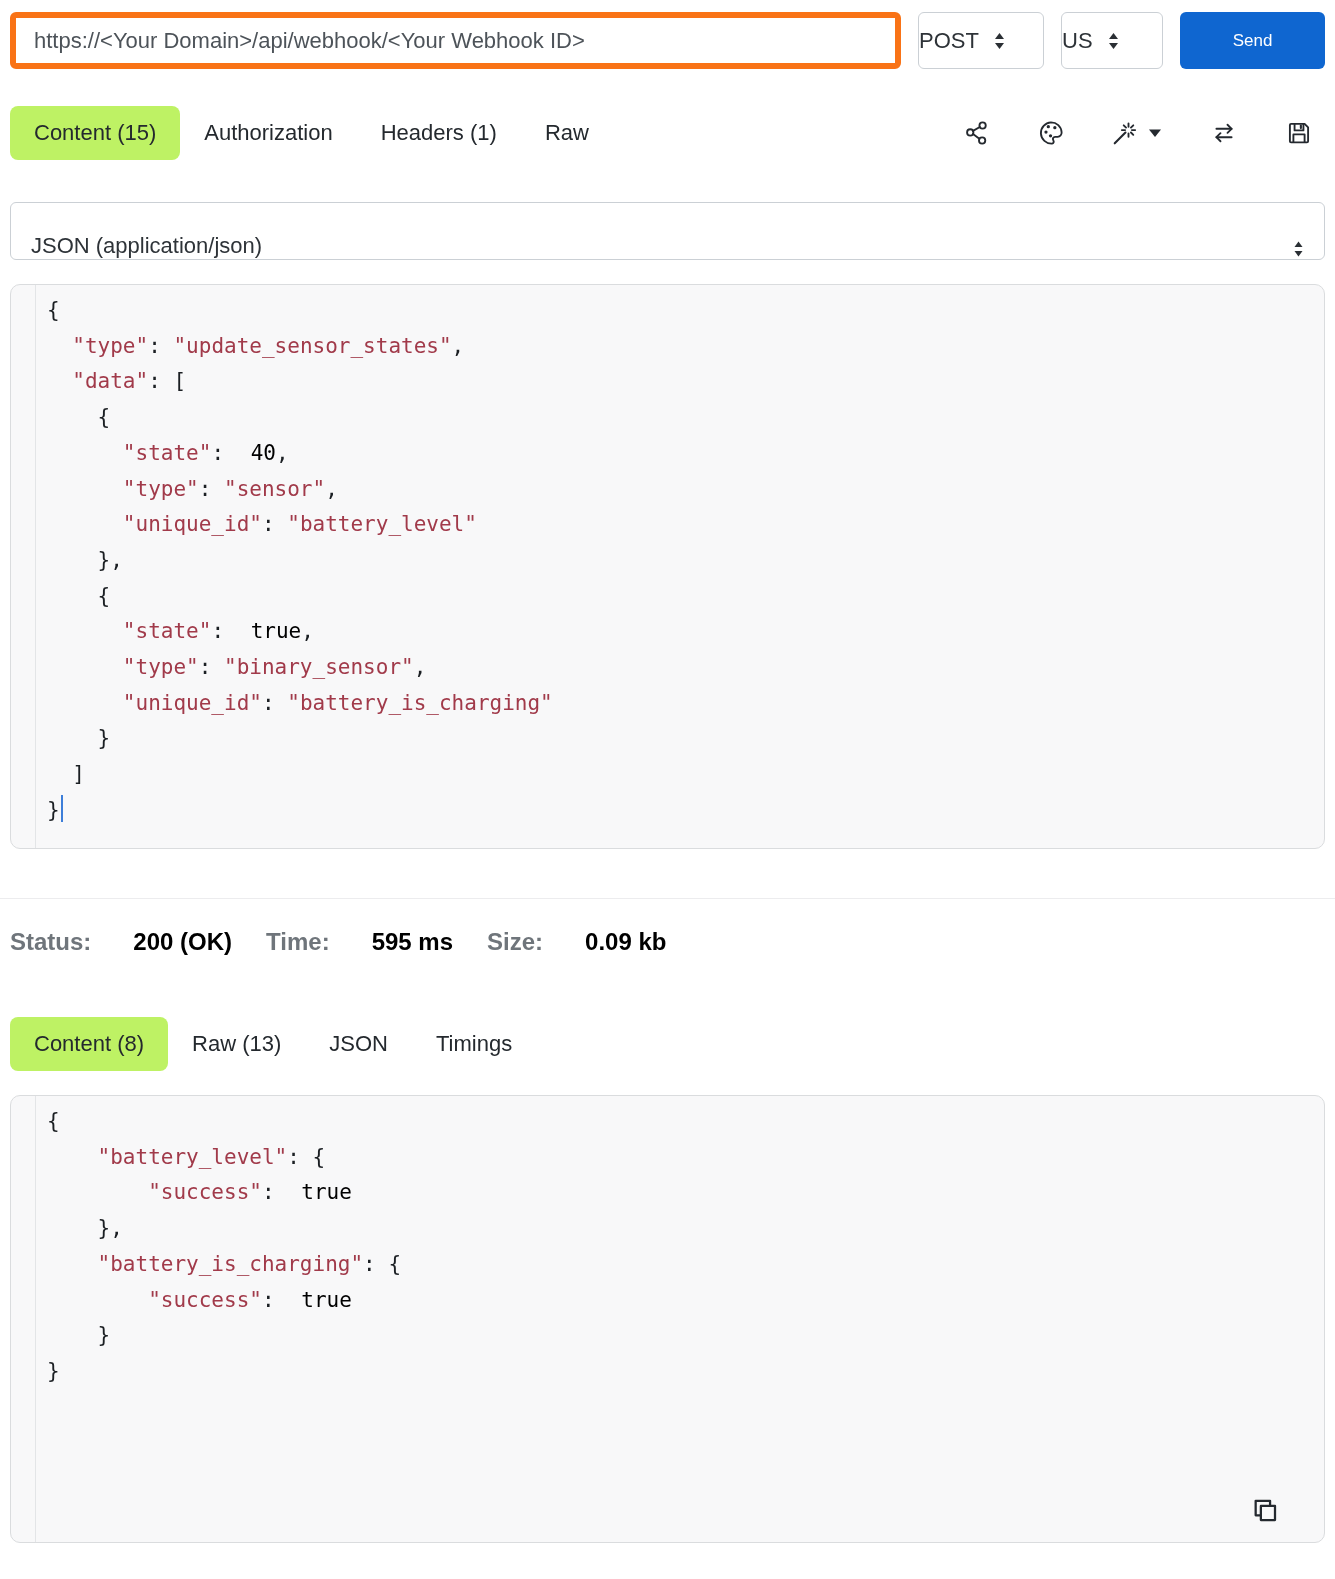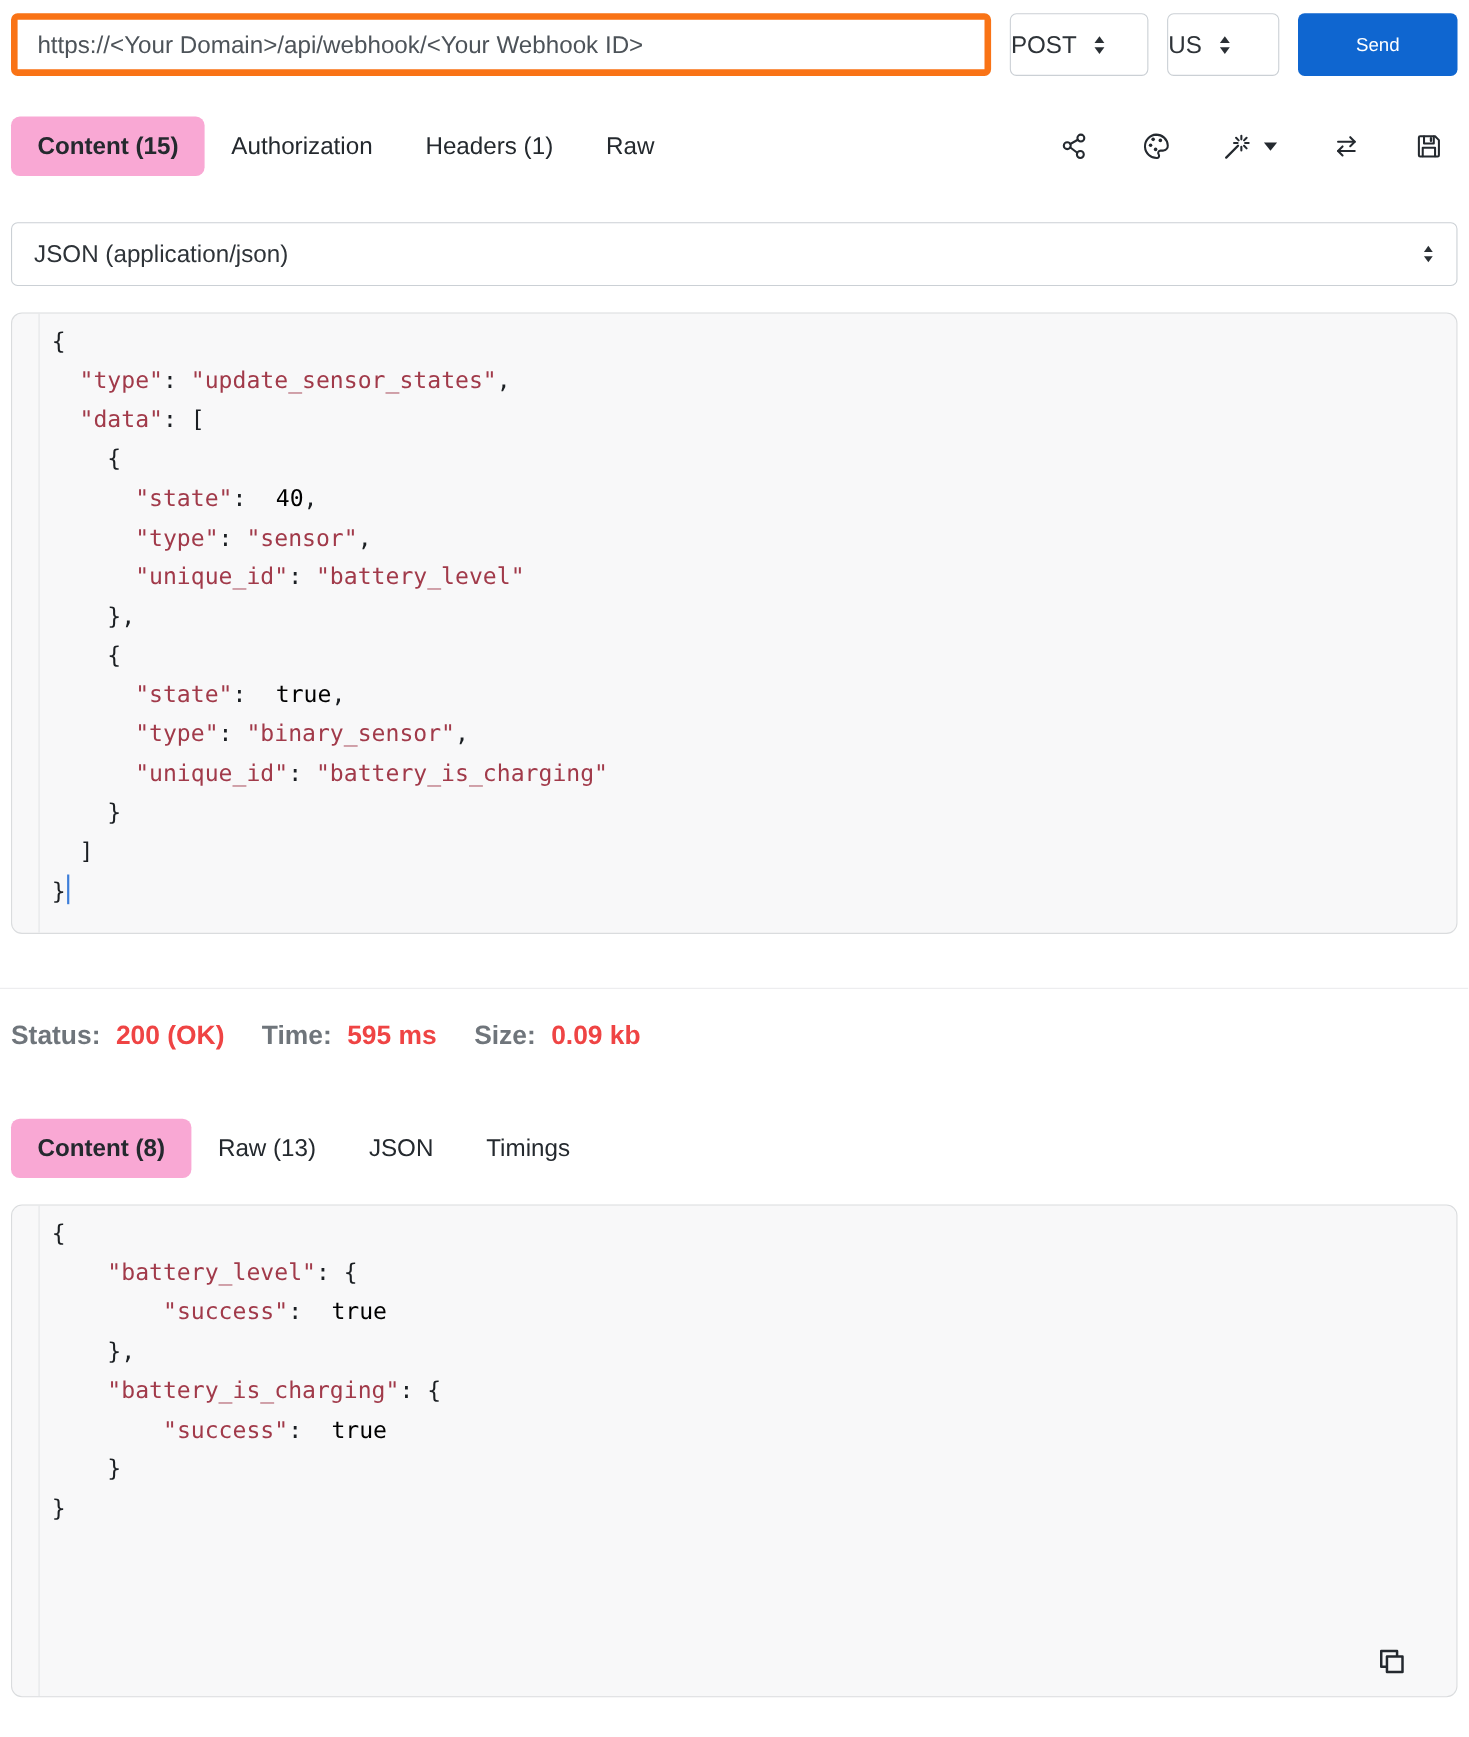--- a/index.html
+++ b/index.html
@@ -28,31 +28,31 @@
     color:#fff; font-size:17px; font-family:inherit; cursor:pointer;
   }
   .updown svg, .updown-sm svg { display:block; fill:#2a2f34; }
 
   
   .tab-row { display:flex; align-items:center; margin:37px 10px 0; height:54px; }
   .tab {
     display:flex; align-items:center; height:54px; padding:0 24px;
     font-size:22px; color:#24292e; border-radius:8px; cursor:pointer; white-space:nowrap;
   }
-  .tab.active { background:#f9a8d4;font-weight:bold; }
+  .tab.active { background:#bef264; }
 
   .toolbar { margin-left:auto; display:flex; align-items:center; gap:46px; padding-right:12px; }
   .icon-btn { display:flex; align-items:center; color:#24292f; cursor:pointer; }
   .icon-btn svg { display:block; }
   .caret { margin-left:8px; display:block; }
 
   
   .body-select {
     margin:42px 10px 0; height:58px; border:1px solid #cbd0d5; border-radius:6px;
-    display:flex; align-items:center; padding:0 20px; font-size:22px; color:#2e3338; cursor:pointer;
+    display:flex; align-items:flex-end; padding:0 20px; font-size:22px; color:#2e3338; cursor:pointer;
   }
   .body-select .grow { flex:1; }
 
   
   .code-block {
     position:relative; margin:24px 10px 0; background:#f8f8f9;
     border:1px solid #dadcde; border-radius:10px; overflow:hidden;
   }
   .code-block.request  { height:565px; }
   .code-block.response { height:448px; }
@@ -70,21 +70,21 @@
 
   .copy-button {
     position:absolute; right:40px; bottom:10px; width:38px; height:38px;
     display:flex; align-items:center; justify-content:center; color:#24292f; cursor:pointer;
   }
 
   
   .hr { border:none; border-top:1px solid #ececee; margin:49px 0 0; }
   .status-row { display:flex; align-items:baseline; margin:27px 10px 0; font-size:24px; font-weight:700; line-height:31px; }
   .status-label { color:#6f757b; margin-right:14px; }
-  .status-value { color:#ef4444; margin-right:34px; }
+  .status-value { color:#000000; margin-right:34px;margin-left:28px; }
 
   .response-tabs { margin-top:60px; }
 </style>
 </head>
 <body>
 
 <div class="topbar">
   <input class="url-input" type="text" value="https://&lt;Your Domain&gt;/api/webhook/&lt;Your Webhook ID&gt;" style="">
   <div class="pill-select method-select">
     <span>POST</span>

